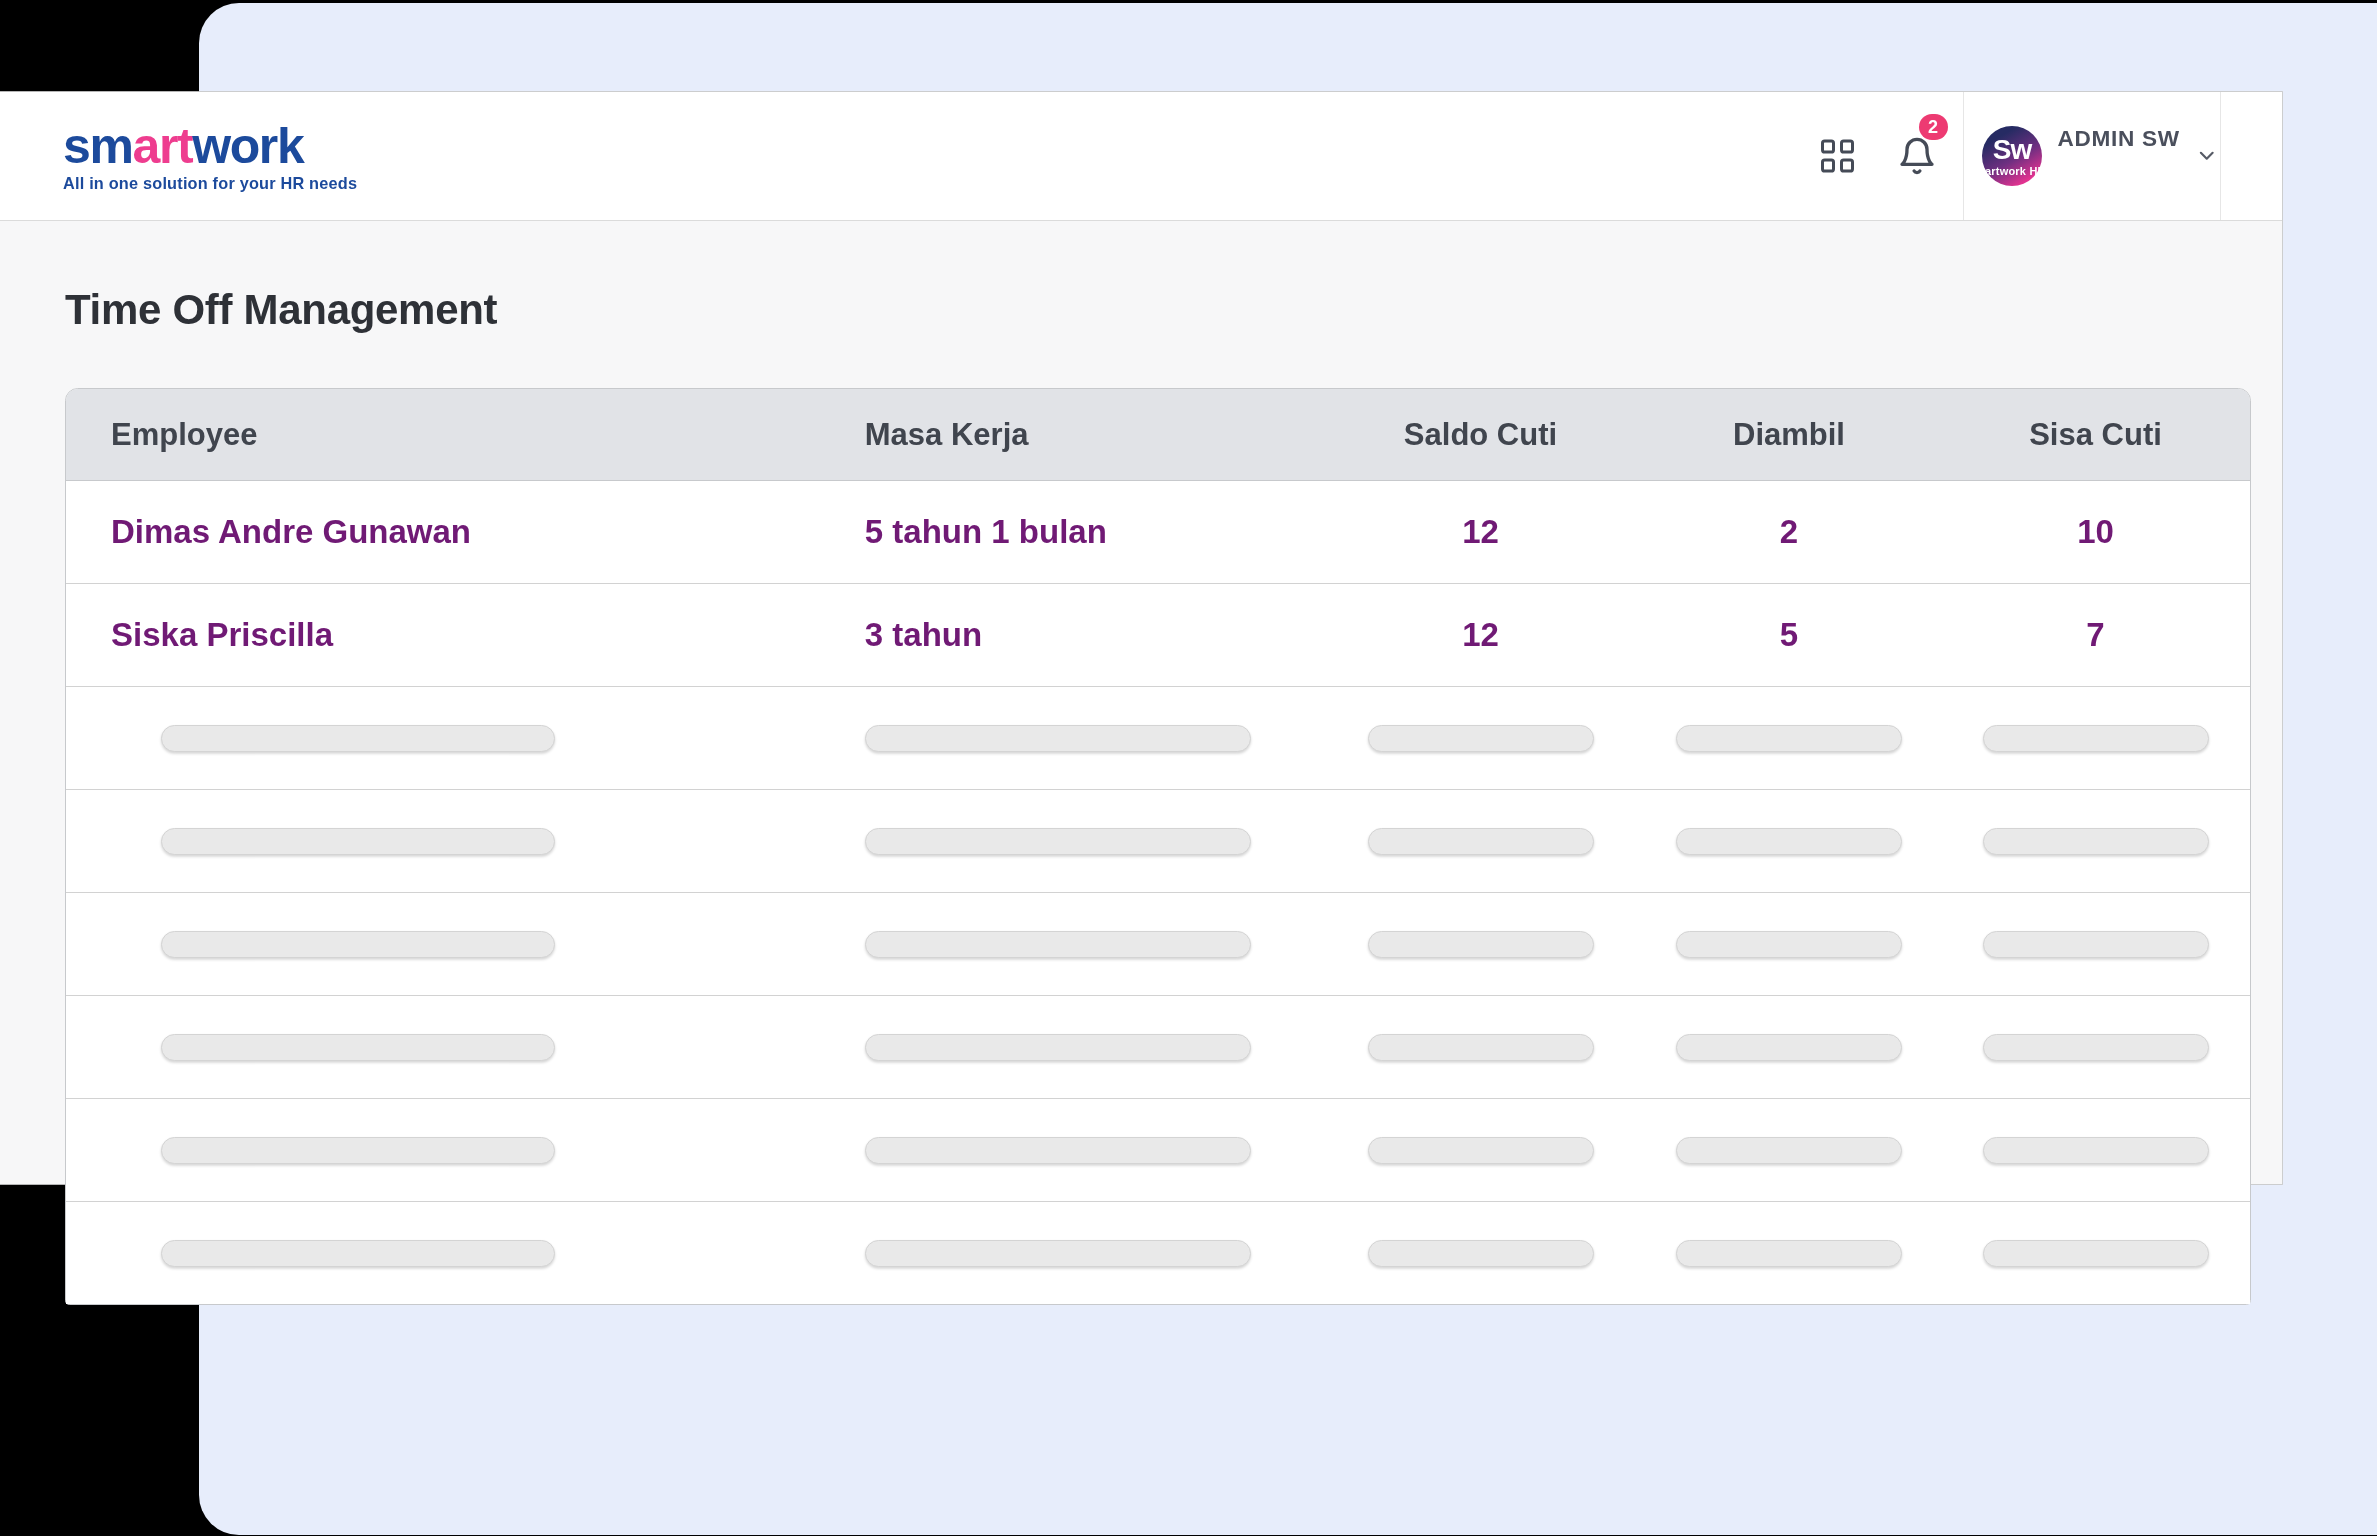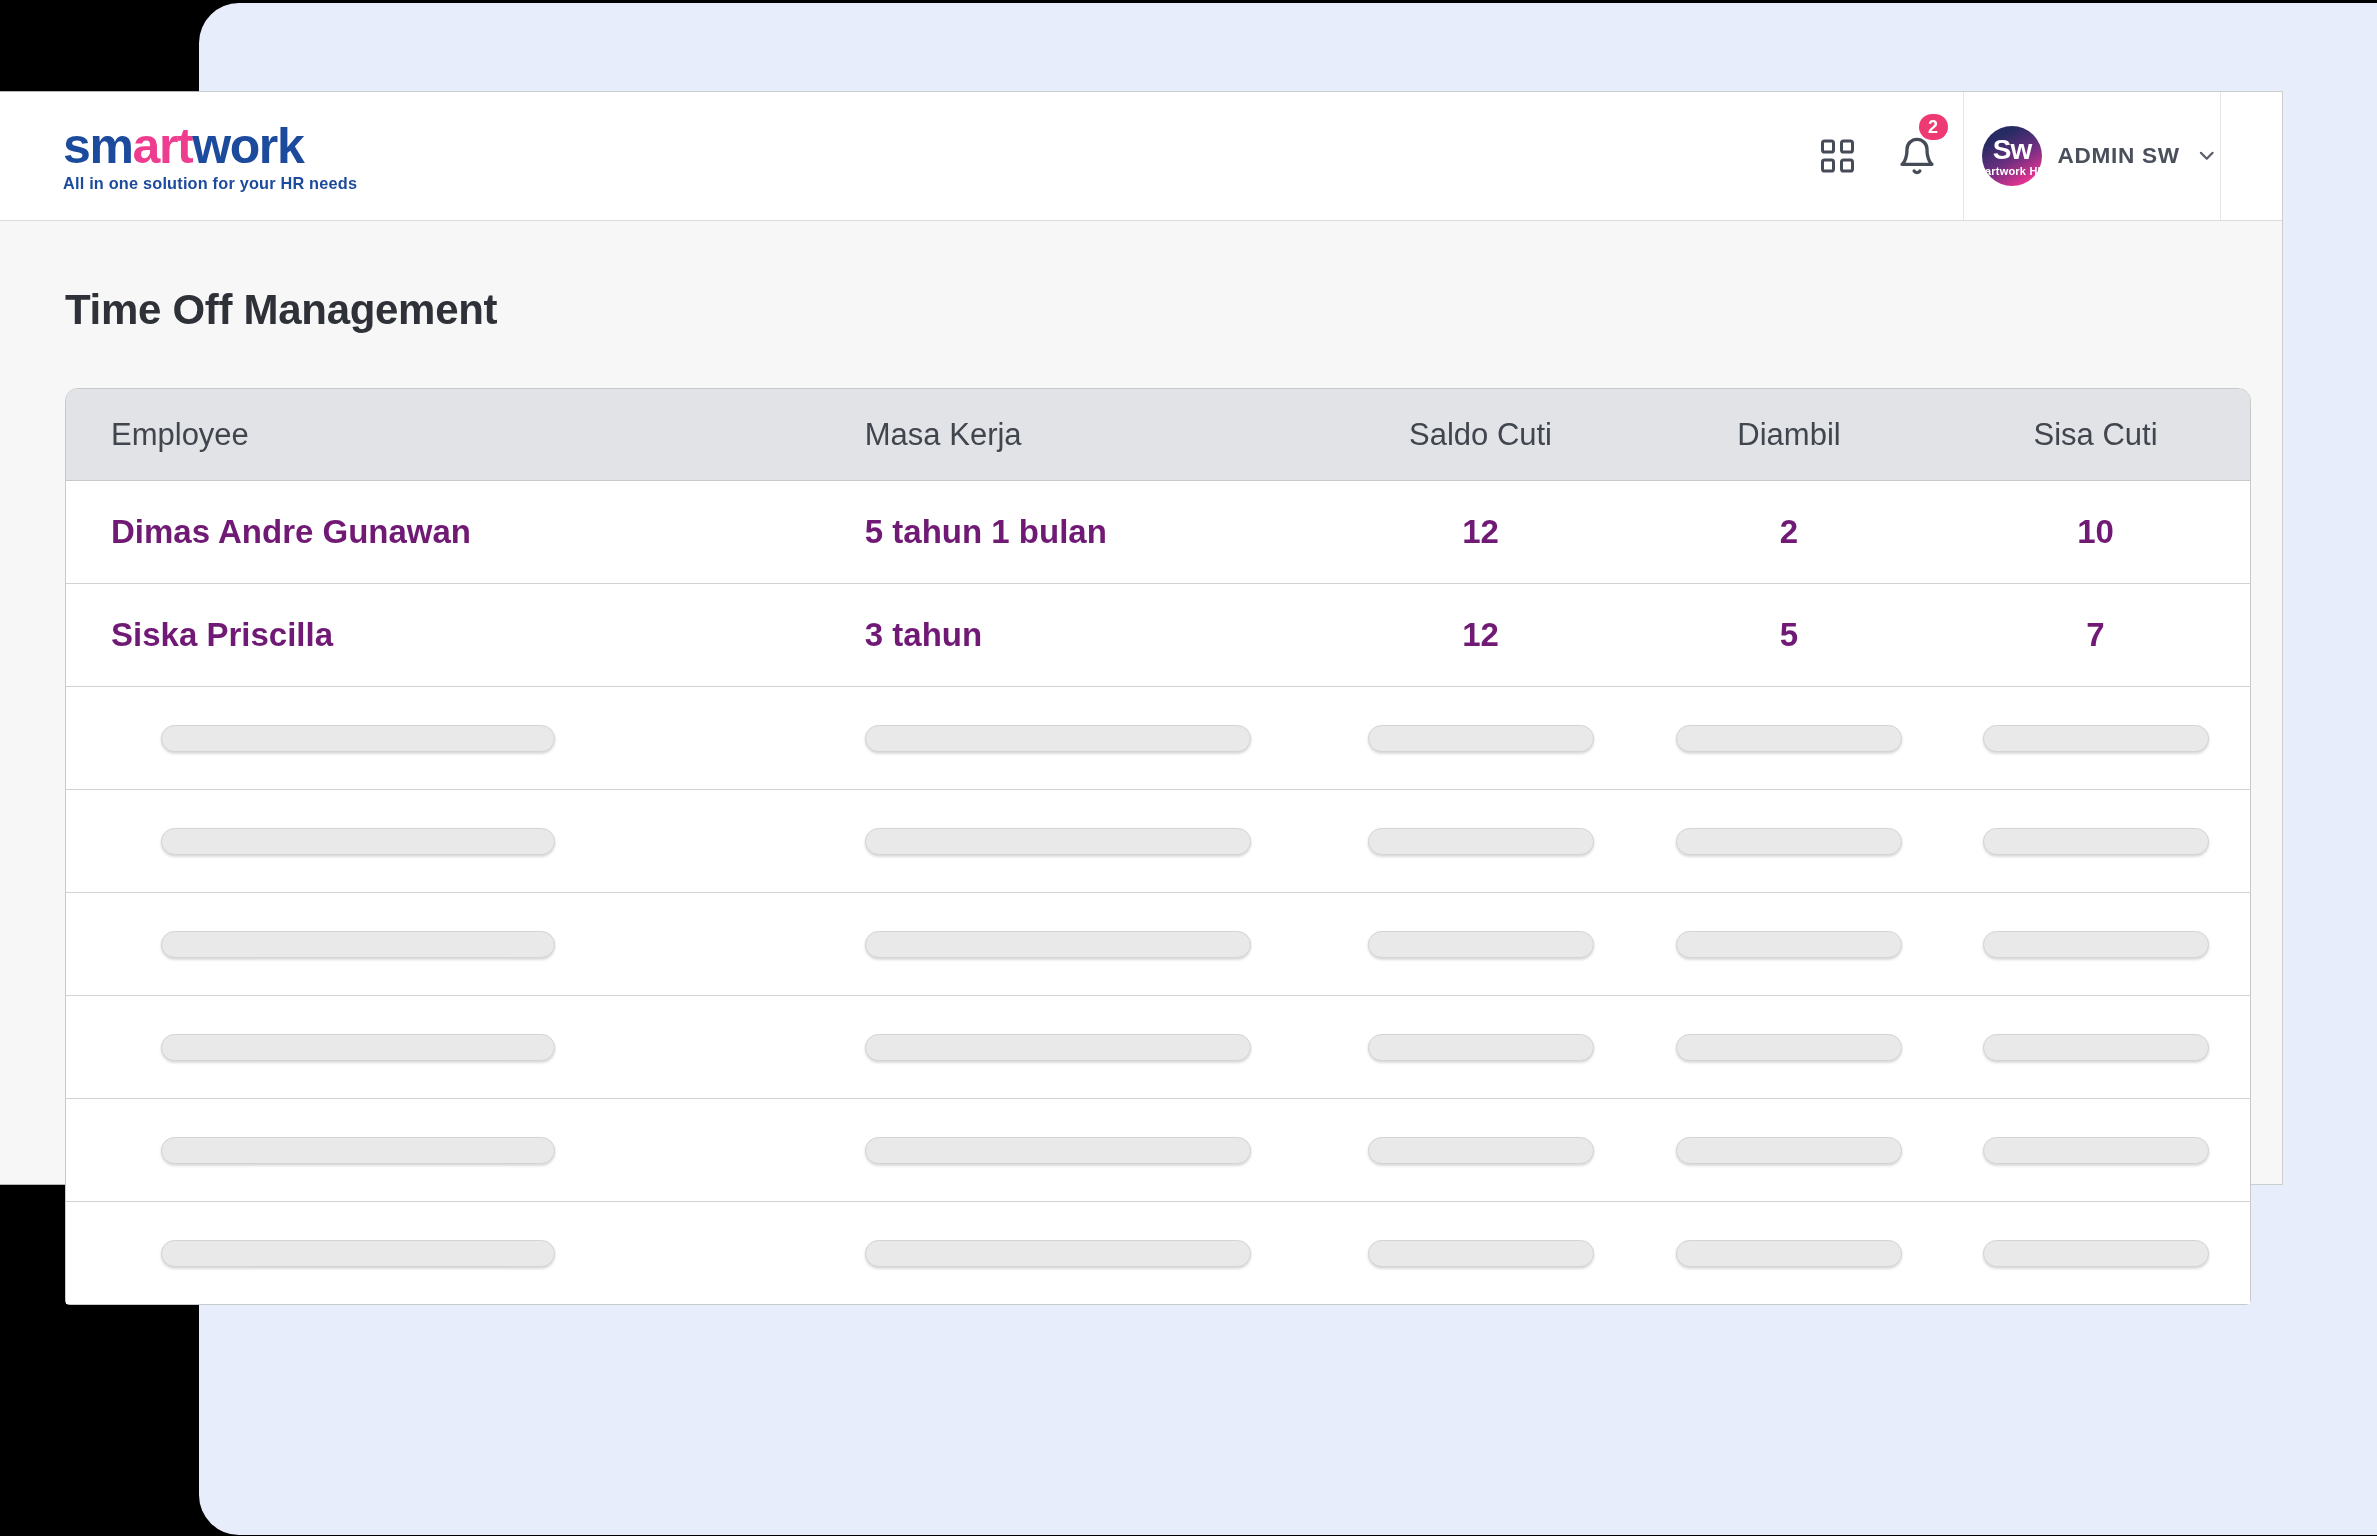--- a/index.html
+++ b/index.html
@@ -52,21 +52,21 @@
     position:absolute;left:23.5px;top:0;min-width:29px;height:26px;
     background:#ED3A72;border-radius:13.6px;color:#fff;
     font-size:18px;font-weight:700;display:flex;align-items:center;justify-content:center;
     padding:0 5.4px;box-sizing:border-box;
   }
   .vdiv{position:absolute;top:0;bottom:0;width:0.9px;background:#E6E6E6;}
   .vdiv-a{left:1963px;}
   .vdiv-b{left:2220px;}
   .user-menu{
     position:absolute;left:1982px;top:50%;transform:translateY(-50%);
-    display:flex;align-items:center;gap:15.4px;cursor:pointer;
+    display:flex;gap:15.4px;cursor:pointer;
   }
   .avatar{
     width:60px;height:60px;border-radius:50%;
     background:linear-gradient(150deg,#262B63 22%,#6F2F81 55%,#E23390 85%);
     color:#fff;display:flex;flex-direction:column;align-items:center;justify-content:center;
     flex:0 0 auto;
   }
   .avatar-text{font-size:28px;font-weight:800;line-height:1;letter-spacing:-0.9px;}
   .avatar-sub{font-size:11px;font-weight:700;margin-top:1px;white-space:nowrap;letter-spacing:0.2px;}
   .user-name{font-size:22.6px;font-weight:700;color:#4A4F5C;letter-spacing:0.7px;white-space:nowrap;}
@@ -78,21 +78,21 @@
   }
   .timeoff-table{
     margin:54px 0 0 65px;width:2186px;background:#FFFFFF;
     border:0.9px solid #C7C9CC;border-radius:12.7px 12.7px 4.5px 4.5px;
     box-sizing:border-box;
   }
   .thead{
     display:flex;align-items:center;height:91px;
     background:#E1E3E7;border-bottom:0.9px solid #C7C9CC;
     border-radius:11.8px 11.8px 0 0;
-    font-size:31px;font-weight:400;color:#40454E;
+    font-size:31px;font-weight:700;color:#40454E;
   }
   .trow{
     display:flex;align-items:center;height:102px;
     border-bottom:0.9px solid #D2D2D2;
     font-size:33px;font-weight:700;color:#701a75;background:#fff;
   }
   .trow:last-child{border-bottom:none;}
   .c{box-sizing:border-box;}
   .c1{width:797px;padding-left:45px;text-align:left;}
   .c2{width:461px;text-align:left;padding-left:1.8px;}

